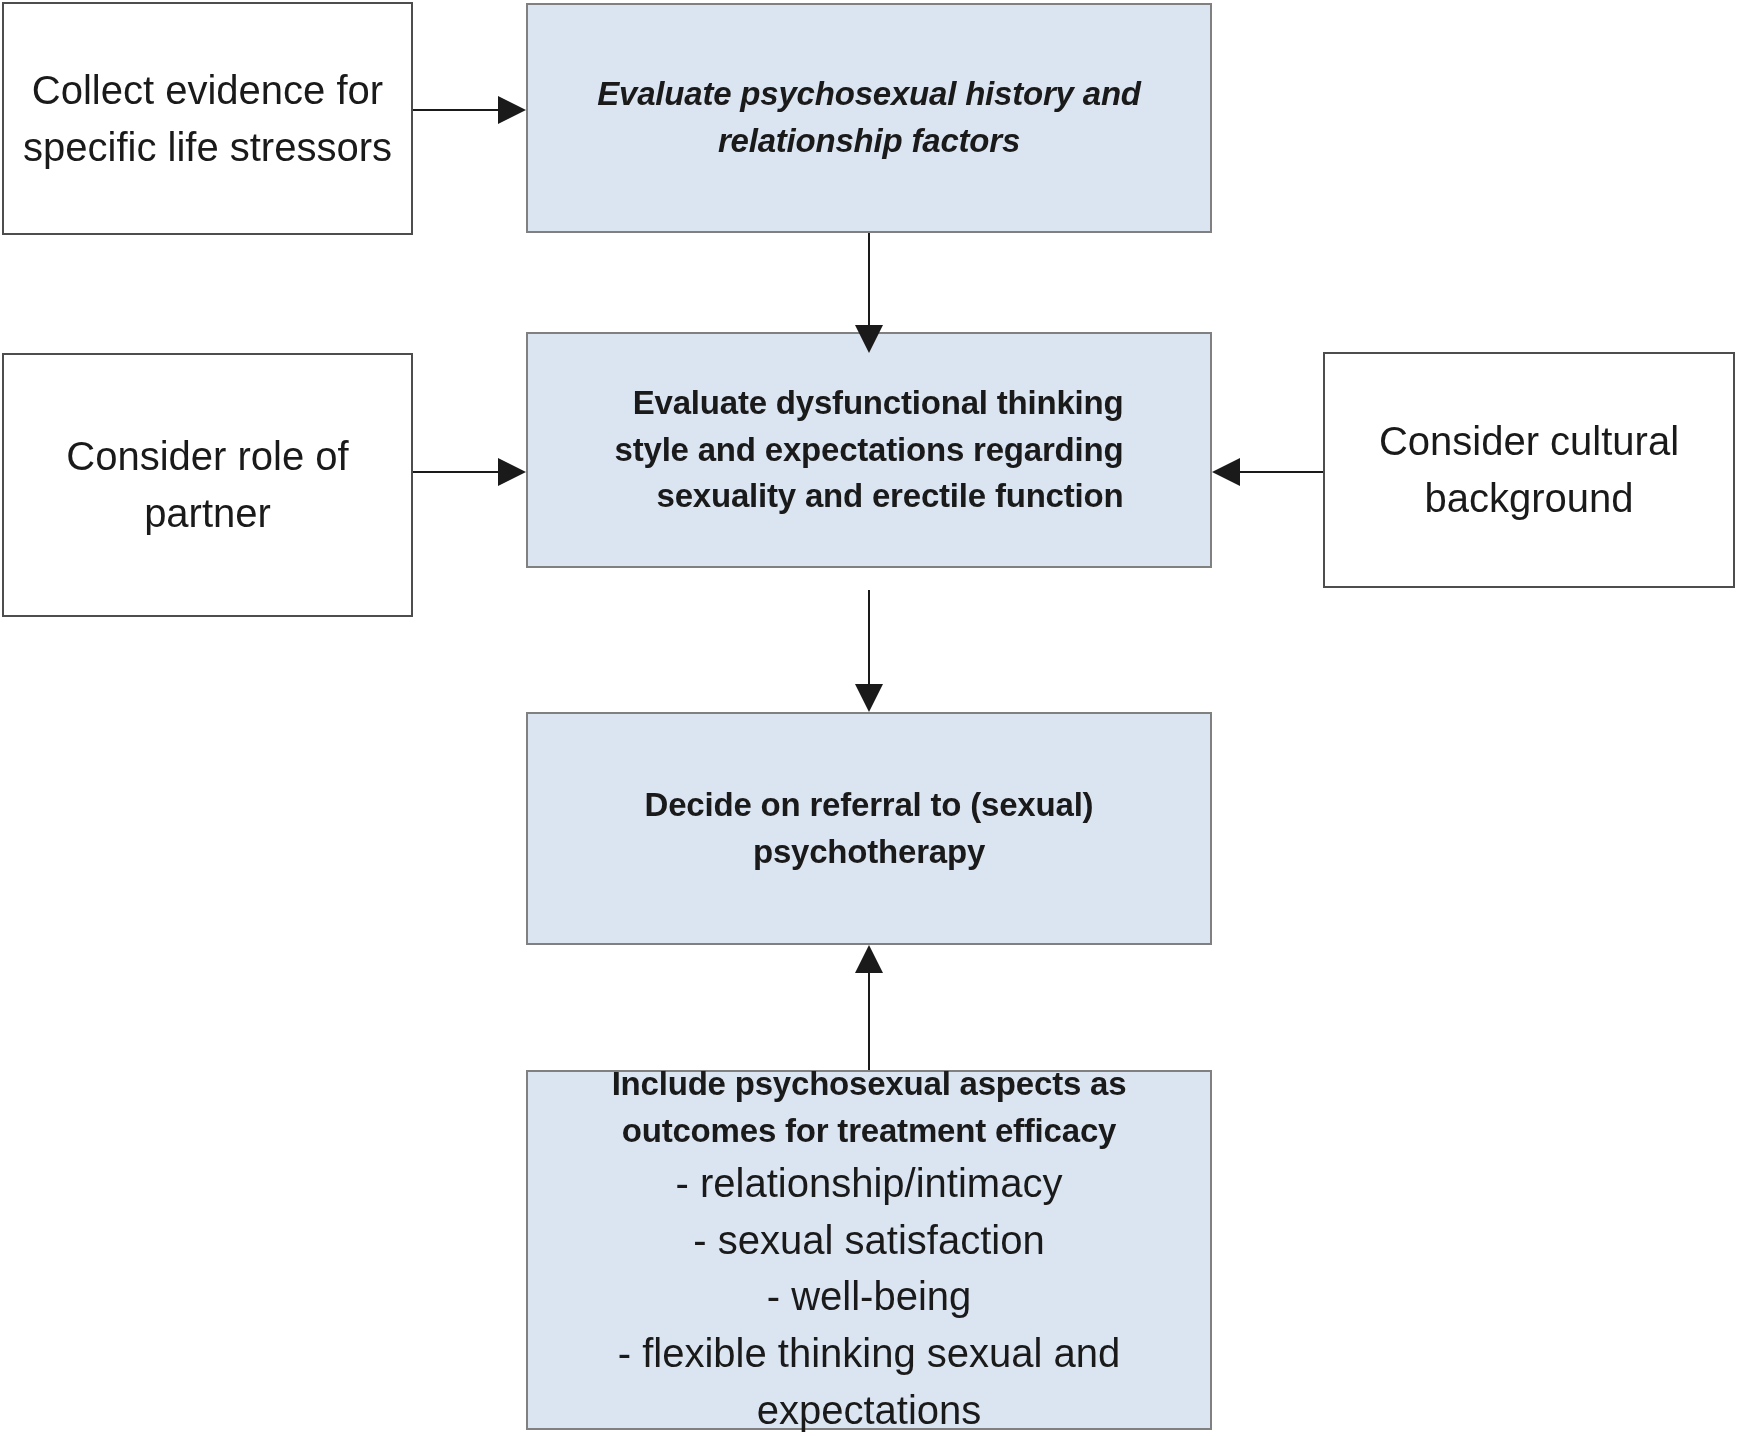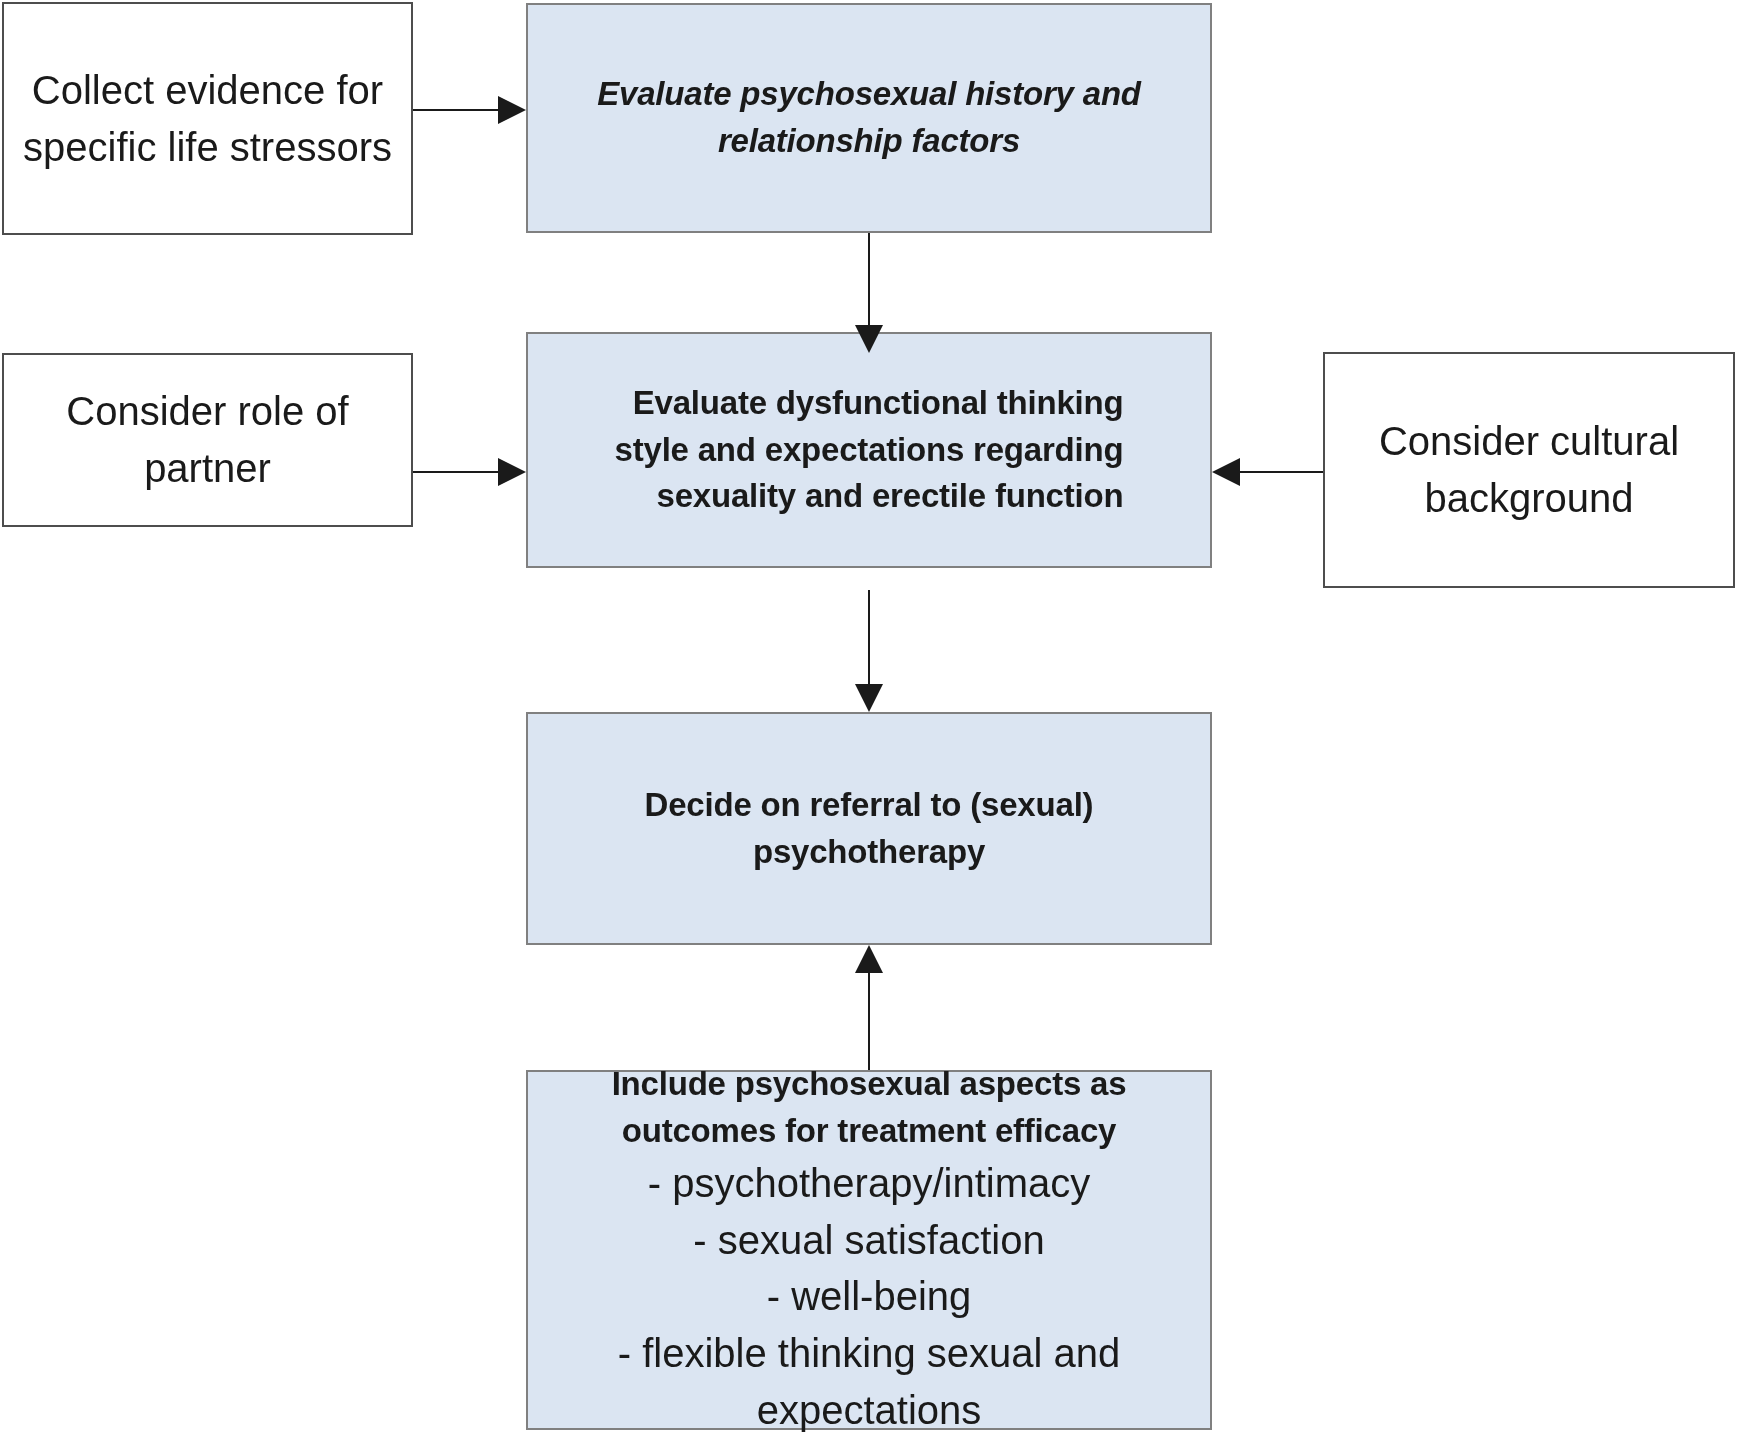--- a/index.html
+++ b/index.html
@@ -40,21 +40,21 @@
     color:var(--text);
     line-height:1.42;
   }
   .t-reg{font-size:40px;font-weight:400;}
   .t-bold{font-size:33px;font-weight:700;letter-spacing:-0.2px;}
   .stack{display:flex;flex-direction:column;align-items:center;}
 
   
   #node-collect  {left:2px;    top:2px;    width:411px; height:233px;}
   #node-history  {left:526px;  top:3px;    width:686px; height:230px;font-style:italic;}
-  #node-partner  {left:2px;    top:353px;  width:411px; height:174px;}
+  #node-partner  {left:2px;    top:353px;  width:411px; height:264px;}
   #node-thinking {left:526px;  top:332px;  width:686px; height:236px;text-align:right;}
   #node-cultural {left:1323px; top:352px;  width:412px; height:236px;}
   #node-decide   {left:526px;  top:712px;  width:686px; height:233px;}
   #node-outcomes {left:526px;  top:1070px; width:686px; height:360px;}
 
   
   .hline{position:absolute;height:2px;background:var(--arrow);}
   .vline{position:absolute;width:2px;background:var(--arrow);}
   .head{position:absolute;width:0;height:0;}
   .head-right{border-top:14px solid transparent;border-bottom:14px solid transparent;border-left:28px solid var(--arrow);}
@@ -108,21 +108,21 @@
 
   <div class="node node-plain" id="node-cultural">
     <div class="label t-reg">Consider cultural
 background</div>
   </div>
 
   <div class="node node-hl" id="node-outcomes">
     <div class="stack">
       <div class="label t-bold">Include psychosexual aspects as
 outcomes for treatment efficacy</div>
-      <div class="label t-reg">- psychotherapy/intimacy</div>
+      <div class="label t-reg">- relationship/intimacy</div>
       <div class="label t-reg">- sexual satisfaction</div>
       <div class="label t-reg">- well-being</div>
       <div class="label t-reg">- flexible thinking sexual and
 expectations</div>
     </div>
   </div>
 
   <div class="hline" id="e1-line"></div>
   <div class="head head-right" id="e1-head"></div>
 

